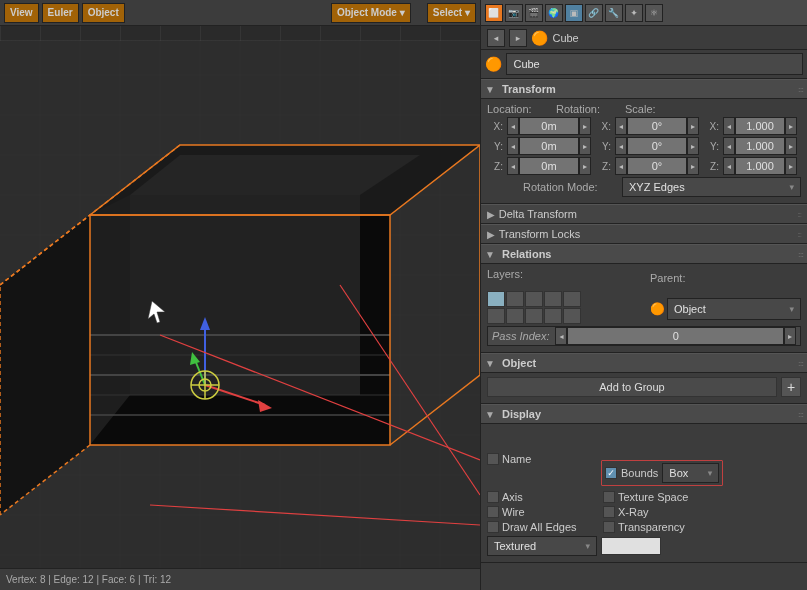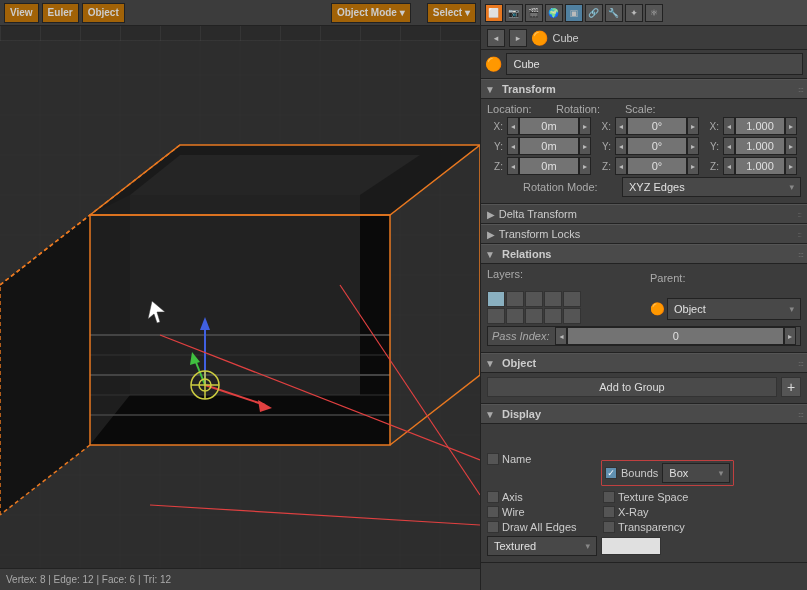--- a/index.html
+++ b/index.html
@@ -701,21 +701,21 @@
     <div class="section-body">
 
       <div class="form-row">
         <div class="checkbox-item">
           <div class="cb"></div>
           <span class="cb-label">Name</span>
         </div>
         <div class="bounds-row">
           <div class="cb checked"></div>
           <span class="cb-label">Bounds</span>
-          <div class="dropdown" style="width:68px;flex:none;">
+          <div class="dropdown" style="width:57px;flex:none;">
             <span>Box</span>
             <span class="arrow">▾</span>
           </div>
         </div>
       </div>
 
       <div class="checkbox-row">
         <div class="checkbox-item">
           <div class="cb"></div>
           <span class="cb-label">Axis</span>

